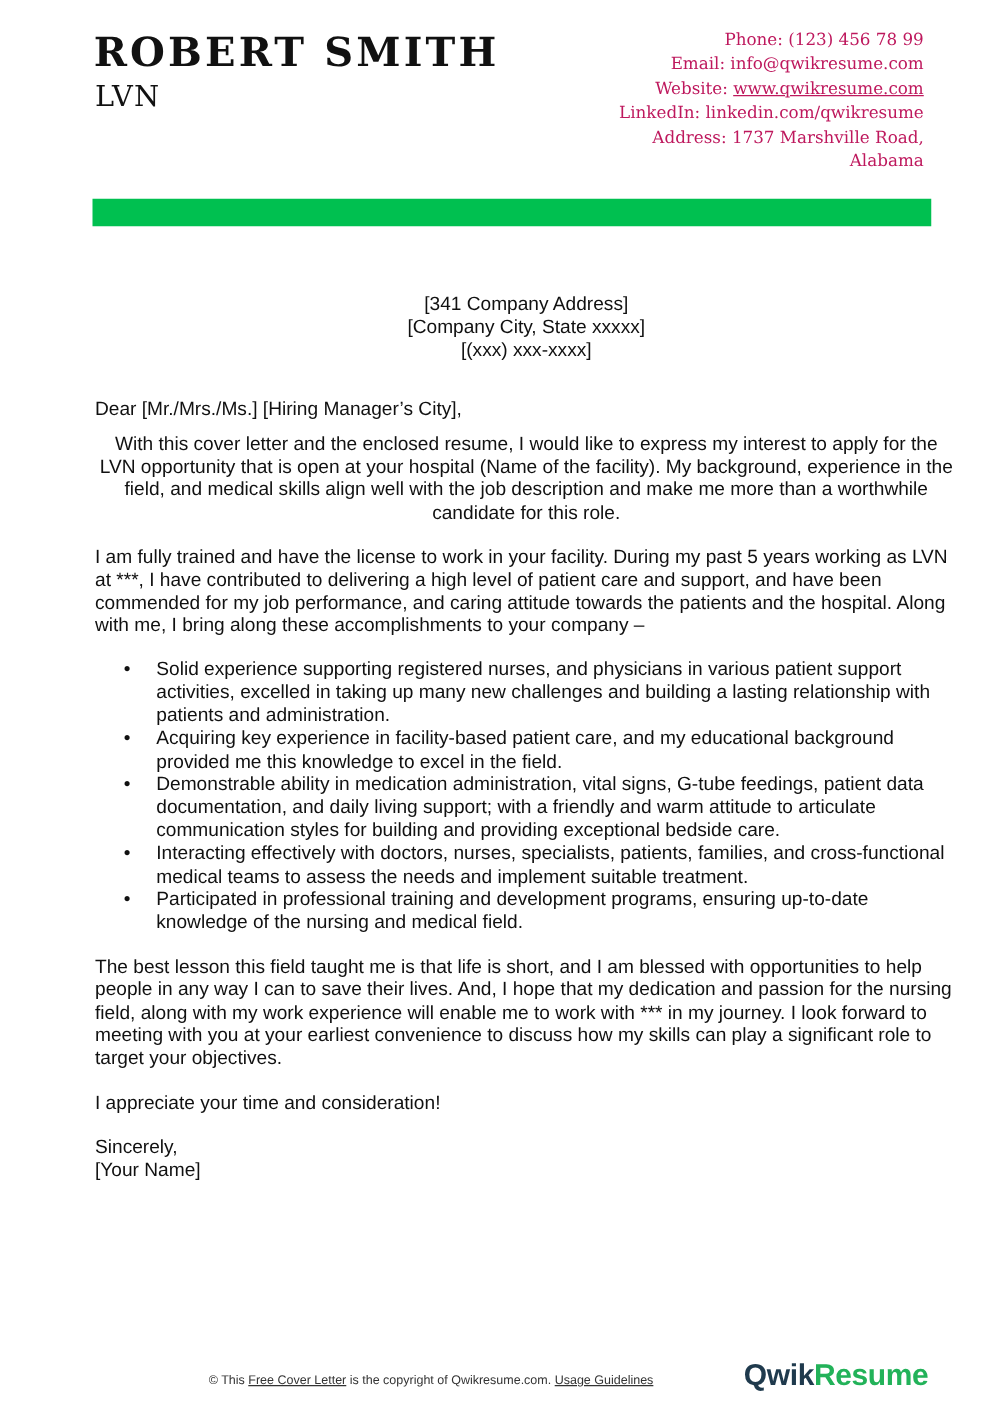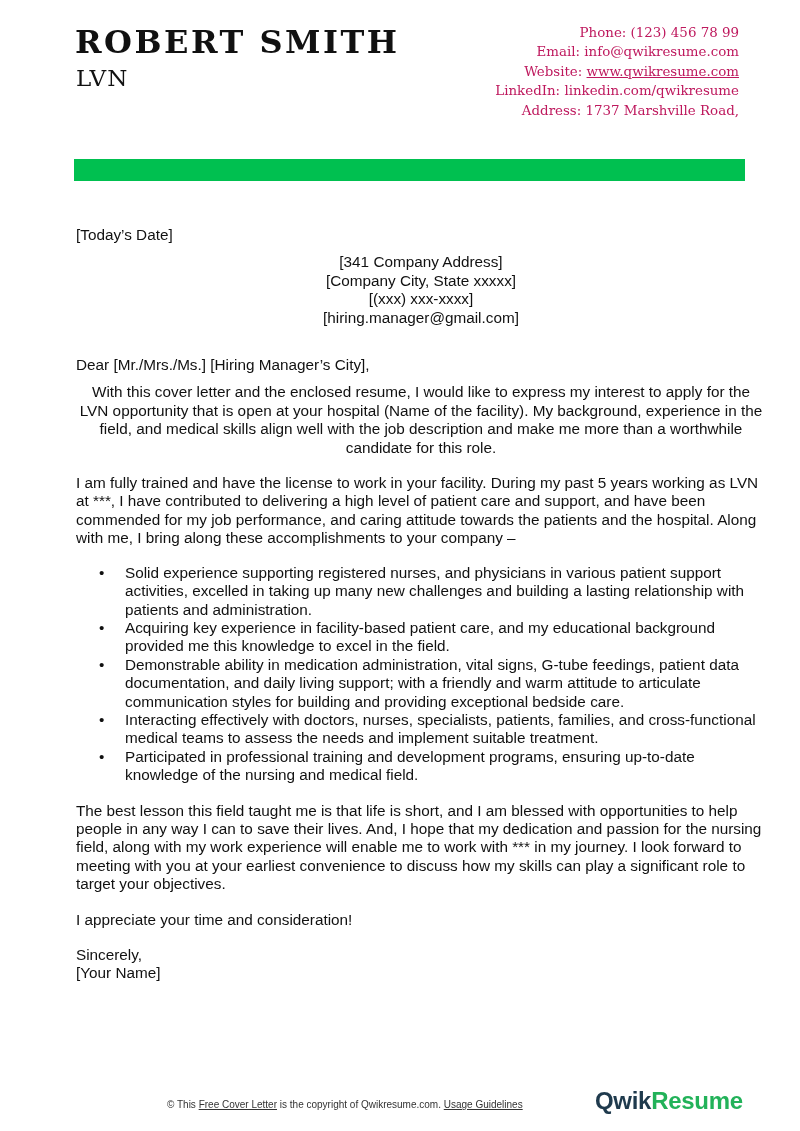--- a/index.html
+++ b/index.html
@@ -36,31 +36,30 @@
 
 <div class="name serif">ROBERT SMITH</div>
 <div class="role serif">LVN</div>
 
 <div class="contact serif">
   <div>Phone: (123) 456 78 99</div>
   <div>Email: info@qwikresume.com</div>
   <div><span>Website: </span><span class="u">www.qwikresume.com</span></div>
   <div>LinkedIn: linkedin.com/qwikresume</div>
   <div>Address: 1737 Marshville Road,</div>
+  <div>Alabama</div>
 </div>
 
 <div class="rule"></div>
 
 <div class="body sans">
-  <p>[Today’s Date]</p>
   <div class="gap-s" style="margin:0">
     <p class="gap-s">[341 Company Address]</p>
     <p>[Company City, State xxxxx]</p>
     <p>[(xxx) xxx-xxxx]</p>
-    <p>[hiring.manager@gmail.com]</p>
   </div>
 
   <p class="gap-l">Dear [Mr./Mrs./Ms.] [Hiring Manager’s City],</p>
   <p class="gap-s">With this cover letter and the enclosed resume, I would like to express my interest to apply for the LVN opportunity that is open at your hospital (Name of the facility). My background, experience in the field, and medical skills align well with the job description and make me more than a worthwhile candidate for this role.</p>
   <p class="gap-m">I am fully trained and have the license to work in your facility. During my past 5 years working as LVN at ***, I have contributed to delivering a high level of patient care and support, and have been commended for my job performance, and caring attitude towards the patients and the hospital. Along with me, I bring along these accomplishments to your company –</p>
 
   <ul class="bullets">
     <li><span class="bullet">•</span><span>Solid experience supporting registered nurses, and physicians in various patient support activities, excelled in taking up many new challenges and building a lasting relationship with patients and administration.</span></li>
     <li><span class="bullet">•</span><span>Acquiring key experience in facility-based patient care, and my educational background provided me this knowledge to excel in the field.</span></li>
     <li><span class="bullet">•</span><span>Demonstrable ability in medication administration, vital signs, G-tube feedings, patient data documentation, and daily living support; with a friendly and warm attitude to articulate communication styles for building and providing exceptional bedside care.</span></li>

